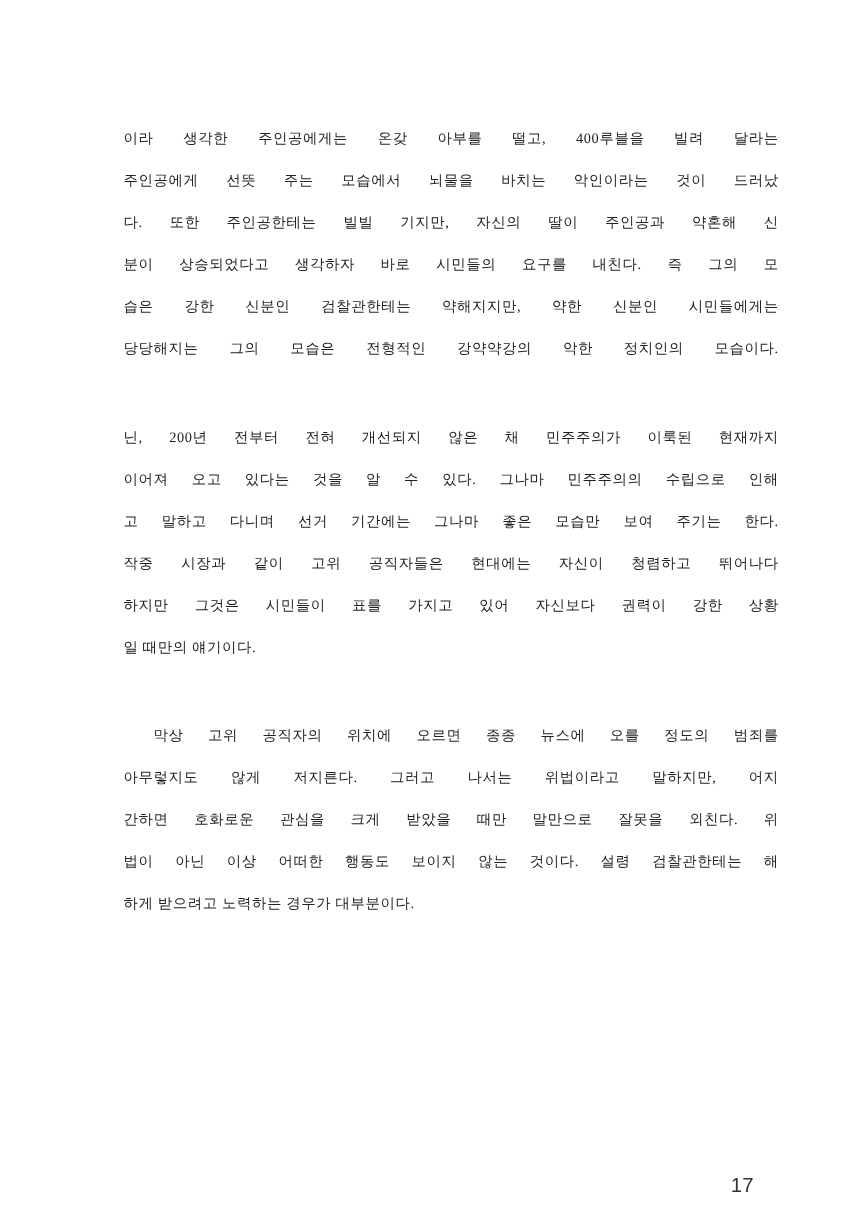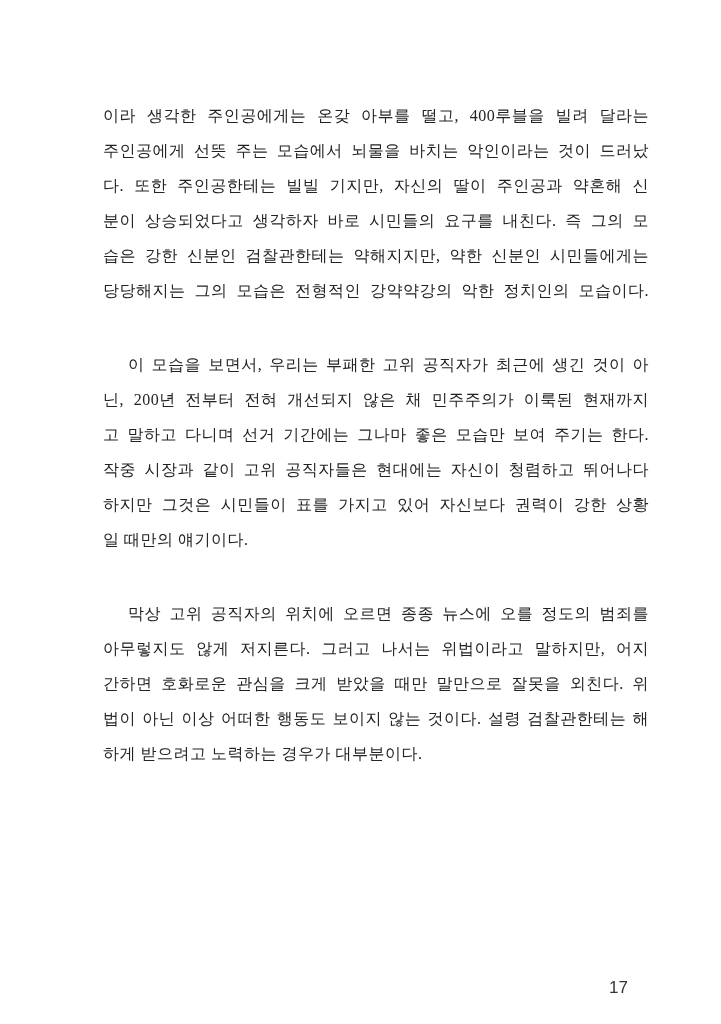--- a/index.html
+++ b/index.html
@@ -14,21 +14,21 @@
     background: #ffffff;
     font-family: "Liberation Serif", "DejaVu Serif", serif;
     overflow: hidden;
   }
   .text-block {
     position: absolute;
     left: 103px;
     top: 98px;
     width: 546px;
     color: #222222;
-    font-size: 16px;
+    font-size: 12px;
     letter-spacing: 0.5px;
   }
   .para { margin: 0; }
   .para + .para { margin-top: 39px; }
   .line {
     height: 35px;
     line-height: 35px;
     text-align: justify;
     text-align-last: justify;
     overflow: hidden;
@@ -61,22 +61,22 @@
     <div class="para">
       <div class="line">이라 생각한 주인공에게는 온갖 아부를 떨고, 400루블을 빌려 달라는</div>
       <div class="line">주인공에게 선뜻 주는 모습에서 뇌물을 바치는 악인이라는 것이 드러났</div>
       <div class="line">다. 또한 주인공한테는 빌빌 기지만, 자신의 딸이 주인공과 약혼해 신</div>
       <div class="line">분이 상승되었다고 생각하자 바로 시민들의 요구를 내친다. 즉 그의 모</div>
       <div class="line">습은 강한 신분인 검찰관한테는 약해지지만, 약한 신분인 시민들에게는</div>
       <div class="line">당당해지는 그의 모습은 전형적인 강약약강의 악한 정치인의 모습이다.</div>
     </div>
 
     <div class="para">
-      <div class="line indent">이 모습을 보면서, 우리는 부패한 고위 공직자가 최근에 생긴 것이 아</div>
       <div class="line">닌, 200년 전부터 전혀 개선되지 않은 채 민주주의가 이룩된 현재까지</div>
+      <div class="line">이어져 오고 있다는 것을 알 수 있다. 그나마 민주주의의 수립으로 인해</div>
       <div class="line">고 말하고 다니며 선거 기간에는 그나마 좋은 모습만 보여 주기는 한다.</div>
       <div class="line">작중 시장과 같이 고위 공직자들은 현대에는 자신이 청렴하고 뛰어나다</div>
       <div class="line">하지만 그것은 시민들이 표를 가지고 있어 자신보다 권력이 강한 상황</div>
       <div class="line para-end">일 때만의 얘기이다.</div>
     </div>
 
     <div class="para">
       <div class="line indent">막상 고위 공직자의 위치에 오르면 종종 뉴스에 오를 정도의 범죄를</div>
       <div class="line">아무렇지도 않게 저지른다. 그러고 나서는 위법이라고 말하지만, 어지</div>
       <div class="line">간하면 호화로운 관심을 크게 받았을 때만 말만으로 잘못을 외친다. 위</div>

